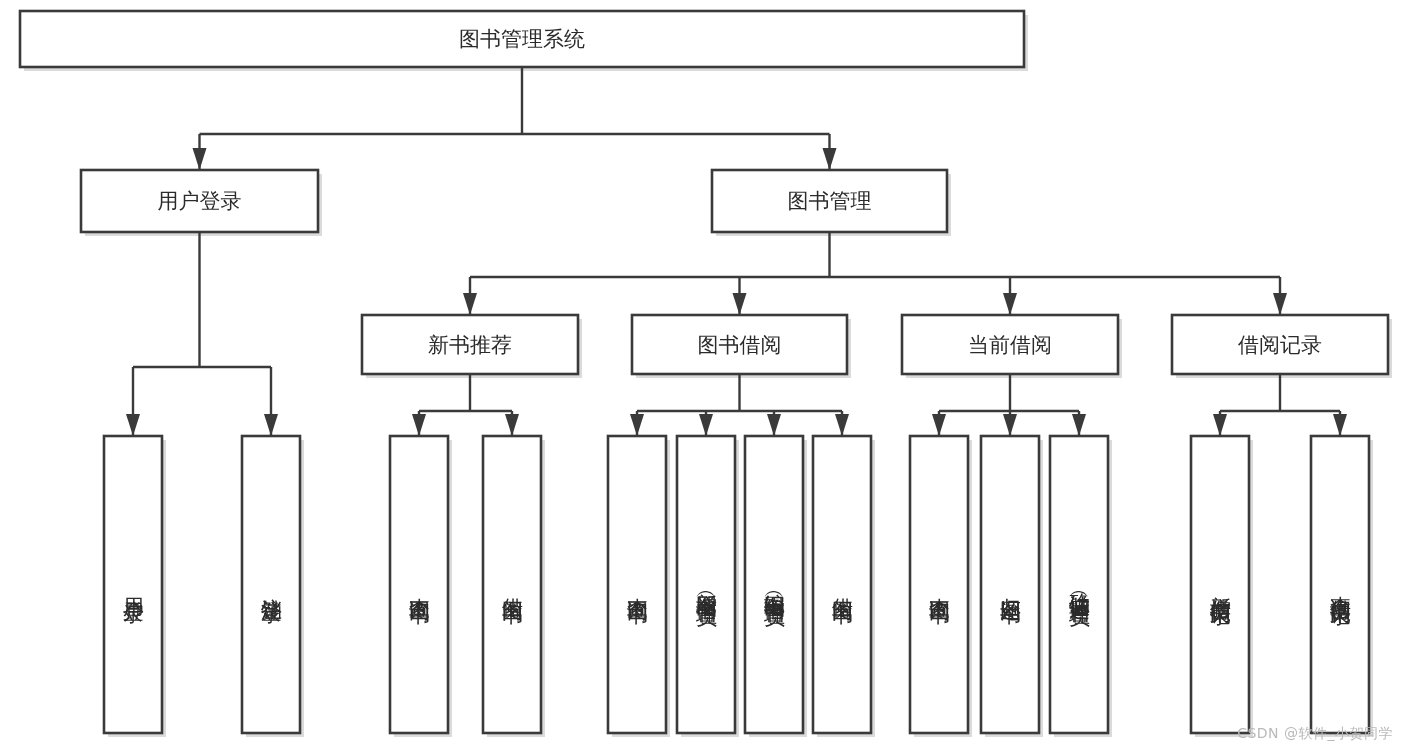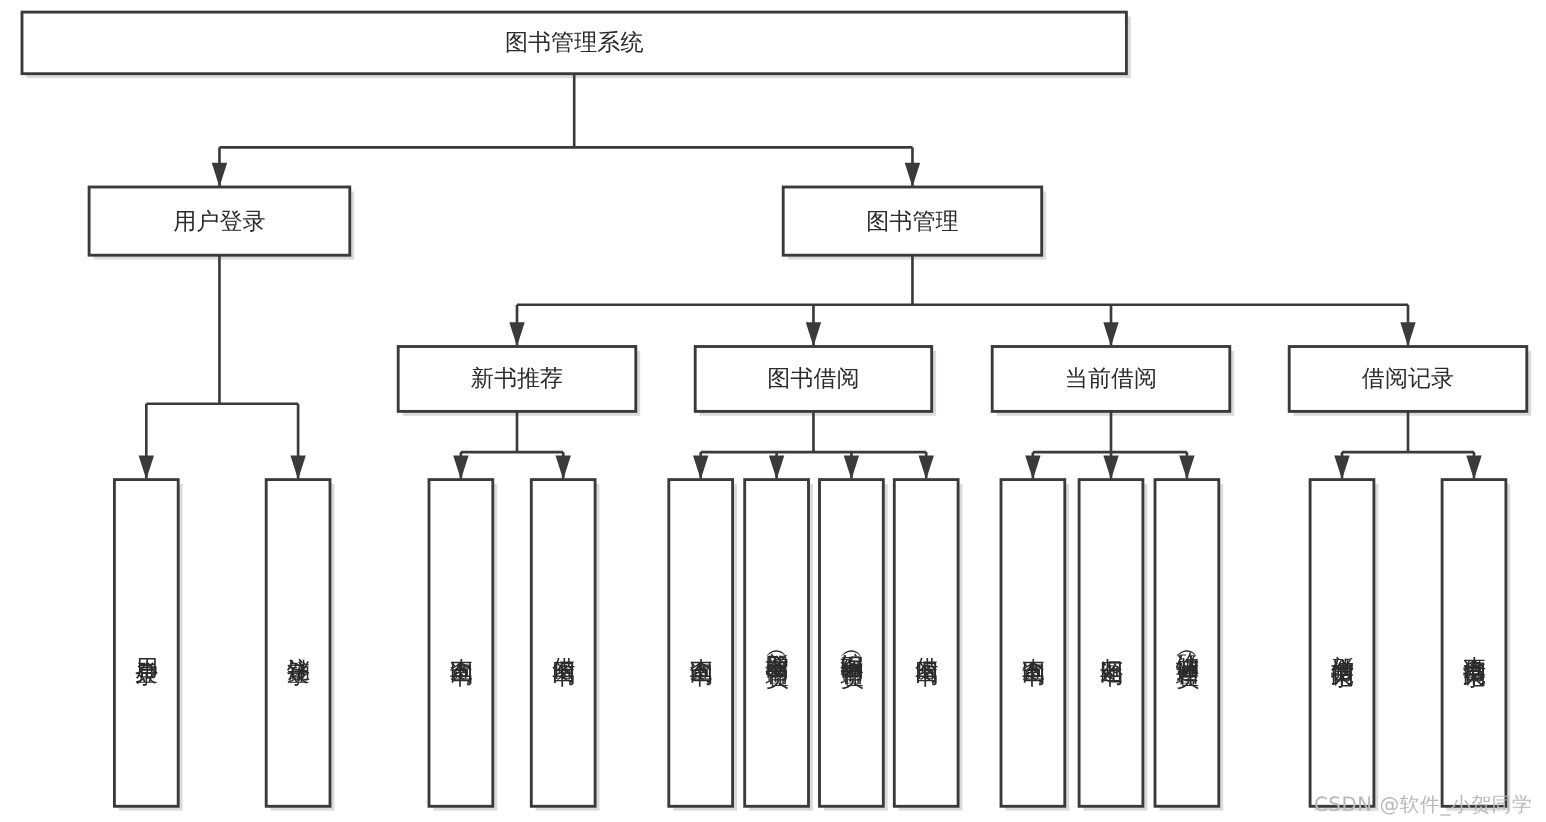--- a/index.html
+++ b/index.html
@@ -64,21 +64,21 @@
     align-items: center;
     justify-content: center;
     white-space: nowrap;
     pointer-events: none;
   }
   .watermark {
     position: absolute;
     right: 12px;
     bottom: 4px;
     font-family: "DejaVu Sans", "Liberation Sans", sans-serif;
-    font-size: 18px;
+    font-size: 14px;
     color: #b9b9b9;
     letter-spacing: 0.5px;
     user-select: none;
   }
 </style>
 </head>
 <body>
 
 <div id="diagram-root">
   <svg class="diagram" id="diagram-svg" viewBox="0 0 1405 747" xmlns="http://www.w3.org/2000/svg">

